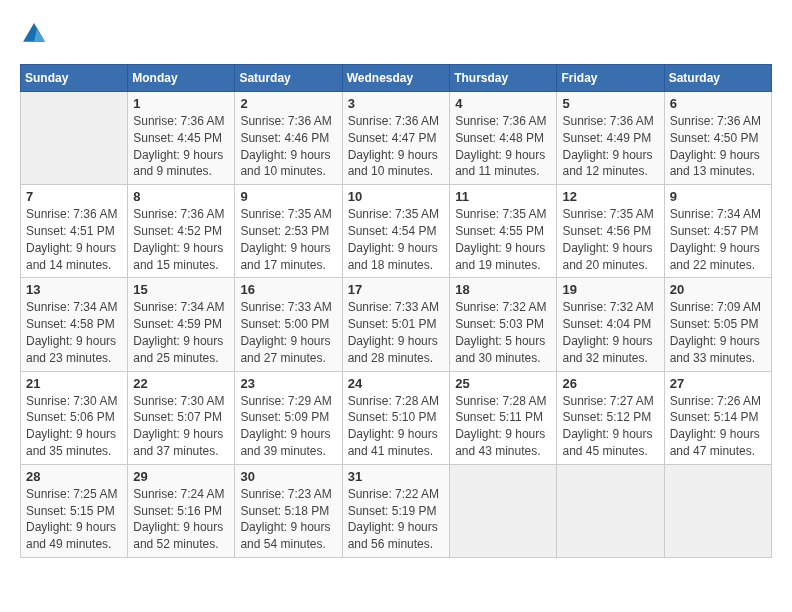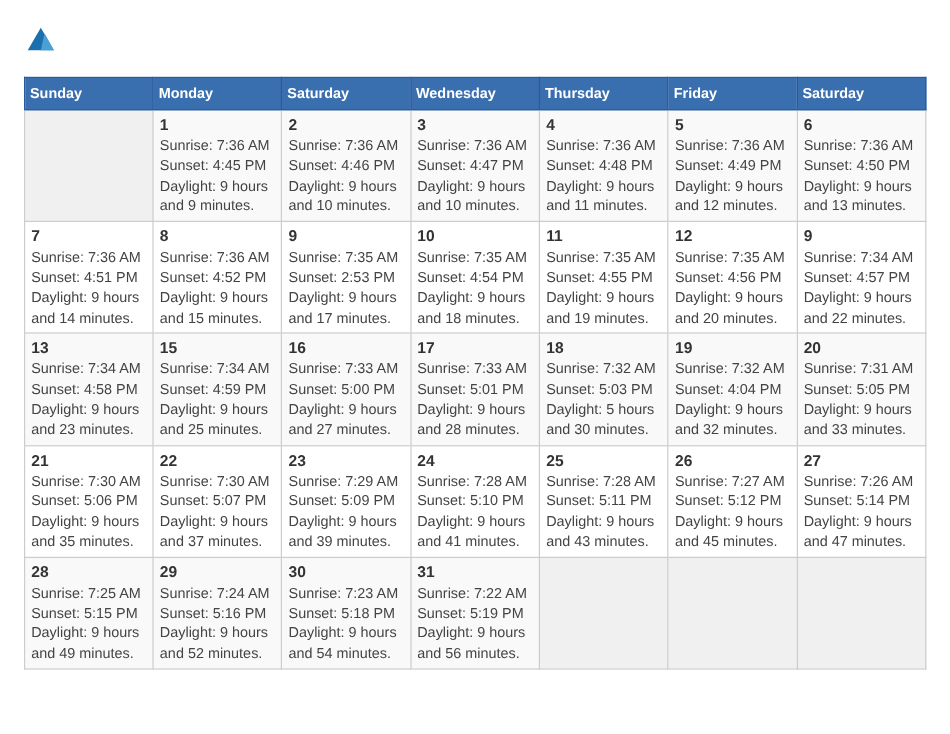--- a/index.html
+++ b/index.html
@@ -265,21 +265,21 @@
         <span class="day-number">19</span>
         <div class="day-info">
           <div>Sunrise: 7:32 AM</div>
           <div>Sunset: 4:04 PM</div>
           <div>Daylight: 9 hours and 32 minutes.</div>
         </div>
       </td>
         <td>
         <span class="day-number">20</span>
         <div class="day-info">
-          <div>Sunrise: 7:31 AM</div>
+          <div>Sunrise: 7:09 AM</div>
           <div>Sunset: 5:05 PM</div>
           <div>Daylight: 9 hours and 33 minutes.</div>
         </div>
       </td>
       </tr>
       <tr>
         <td>
         <span class="day-number">21</span>
         <div class="day-info">
           <div>Sunrise: 7:30 AM</div>

